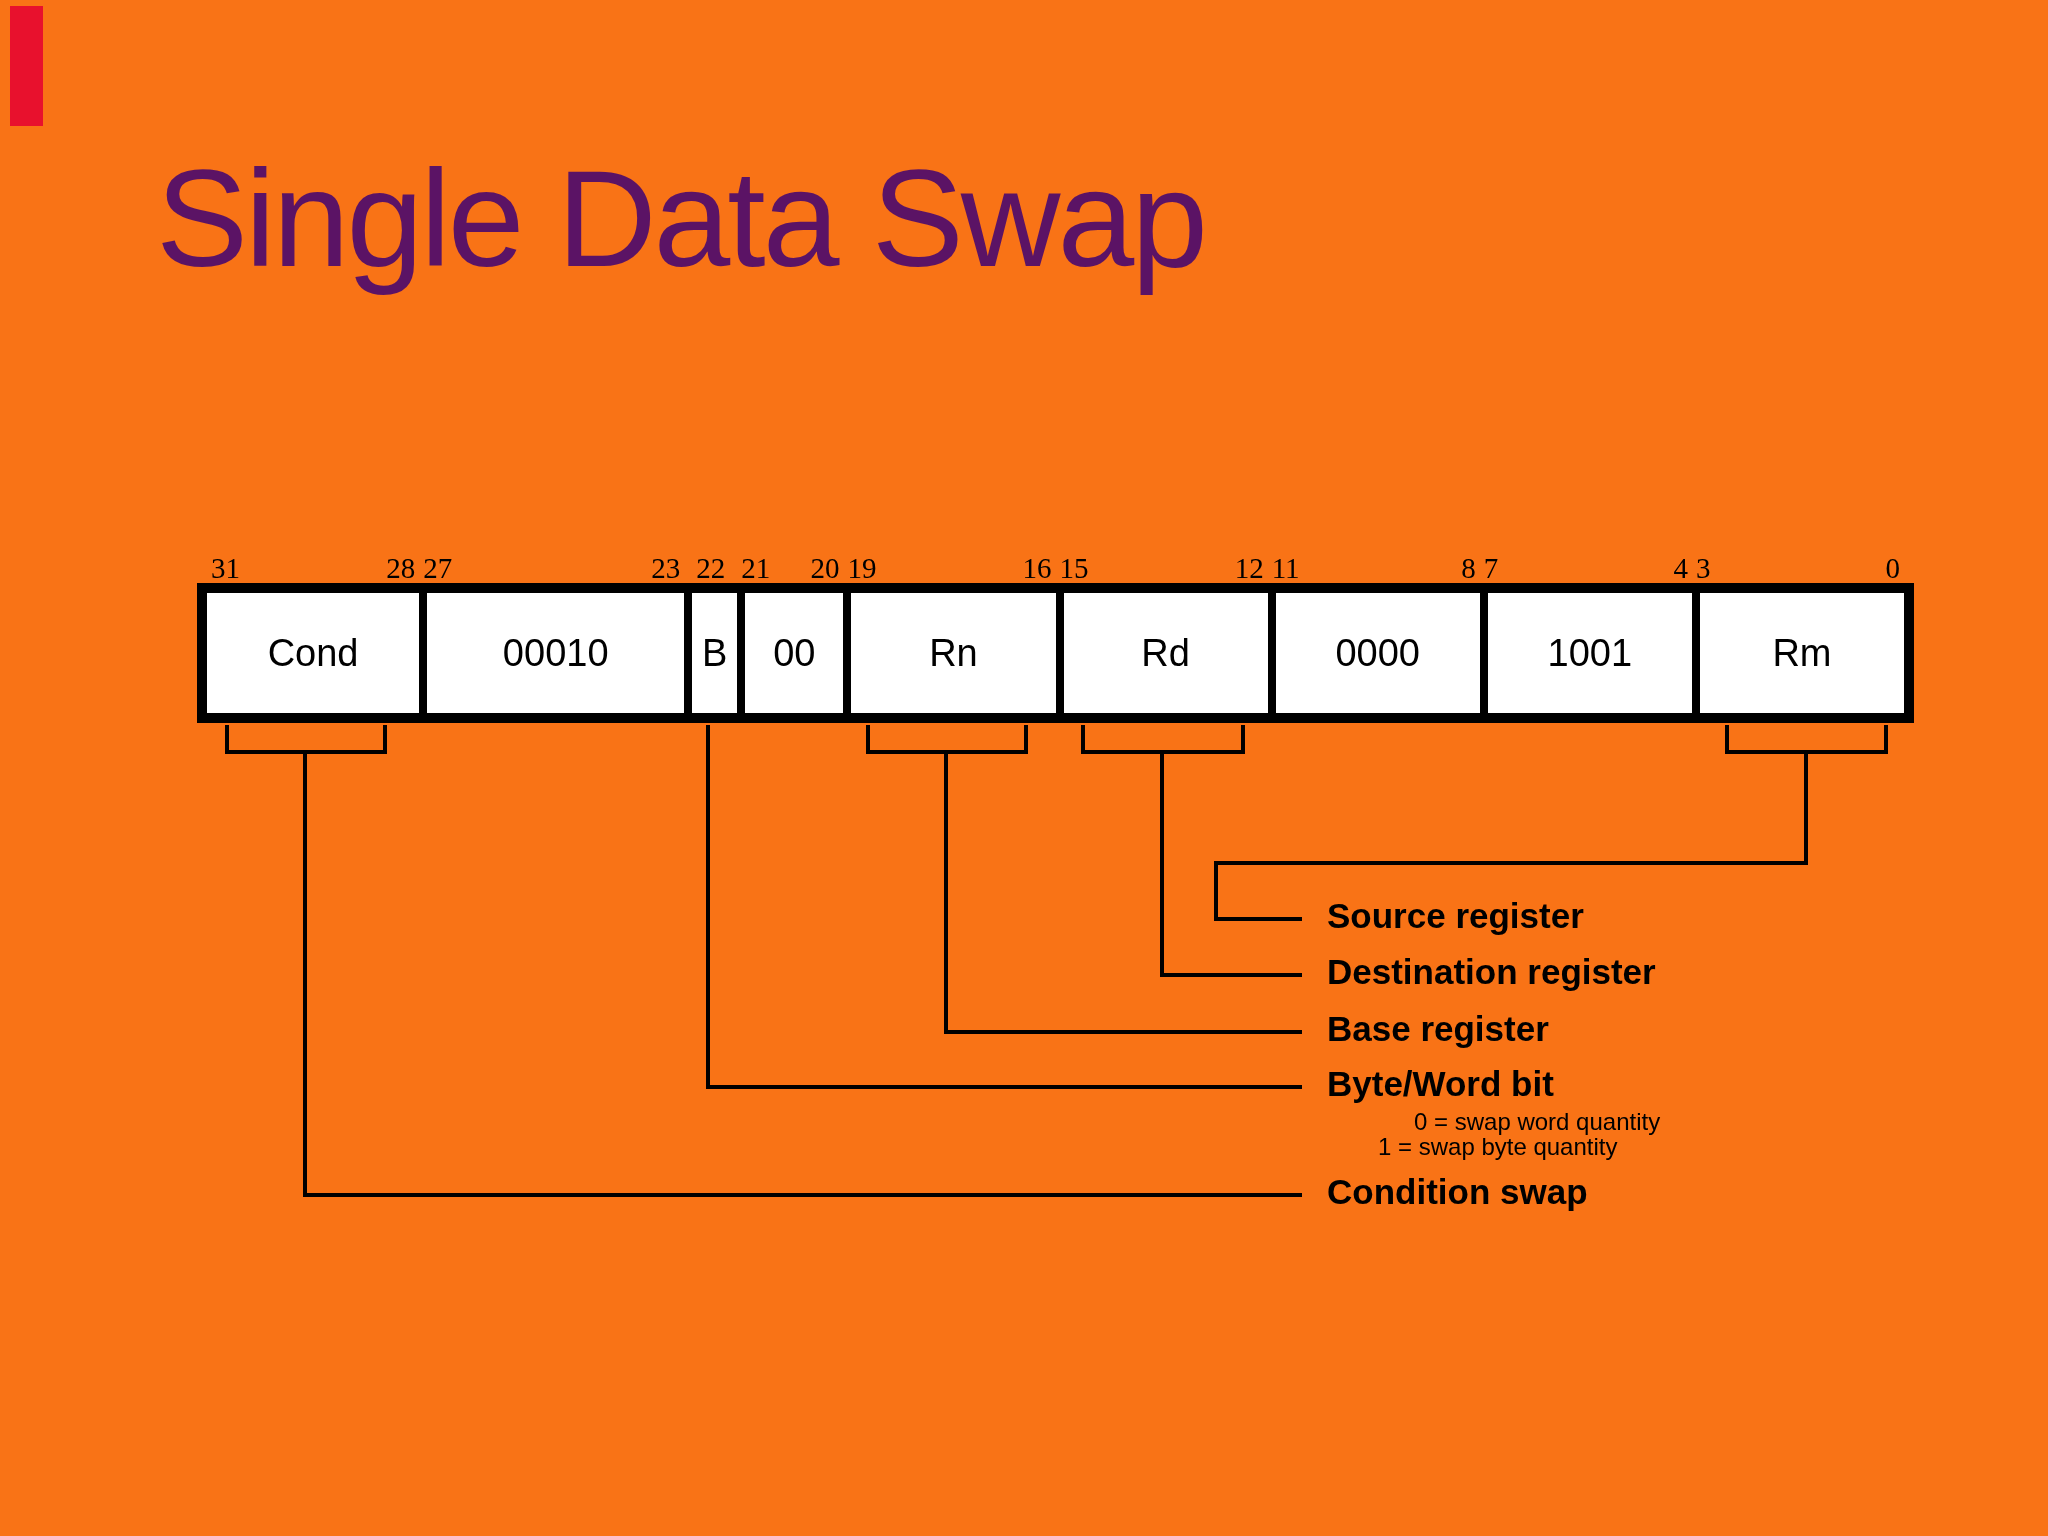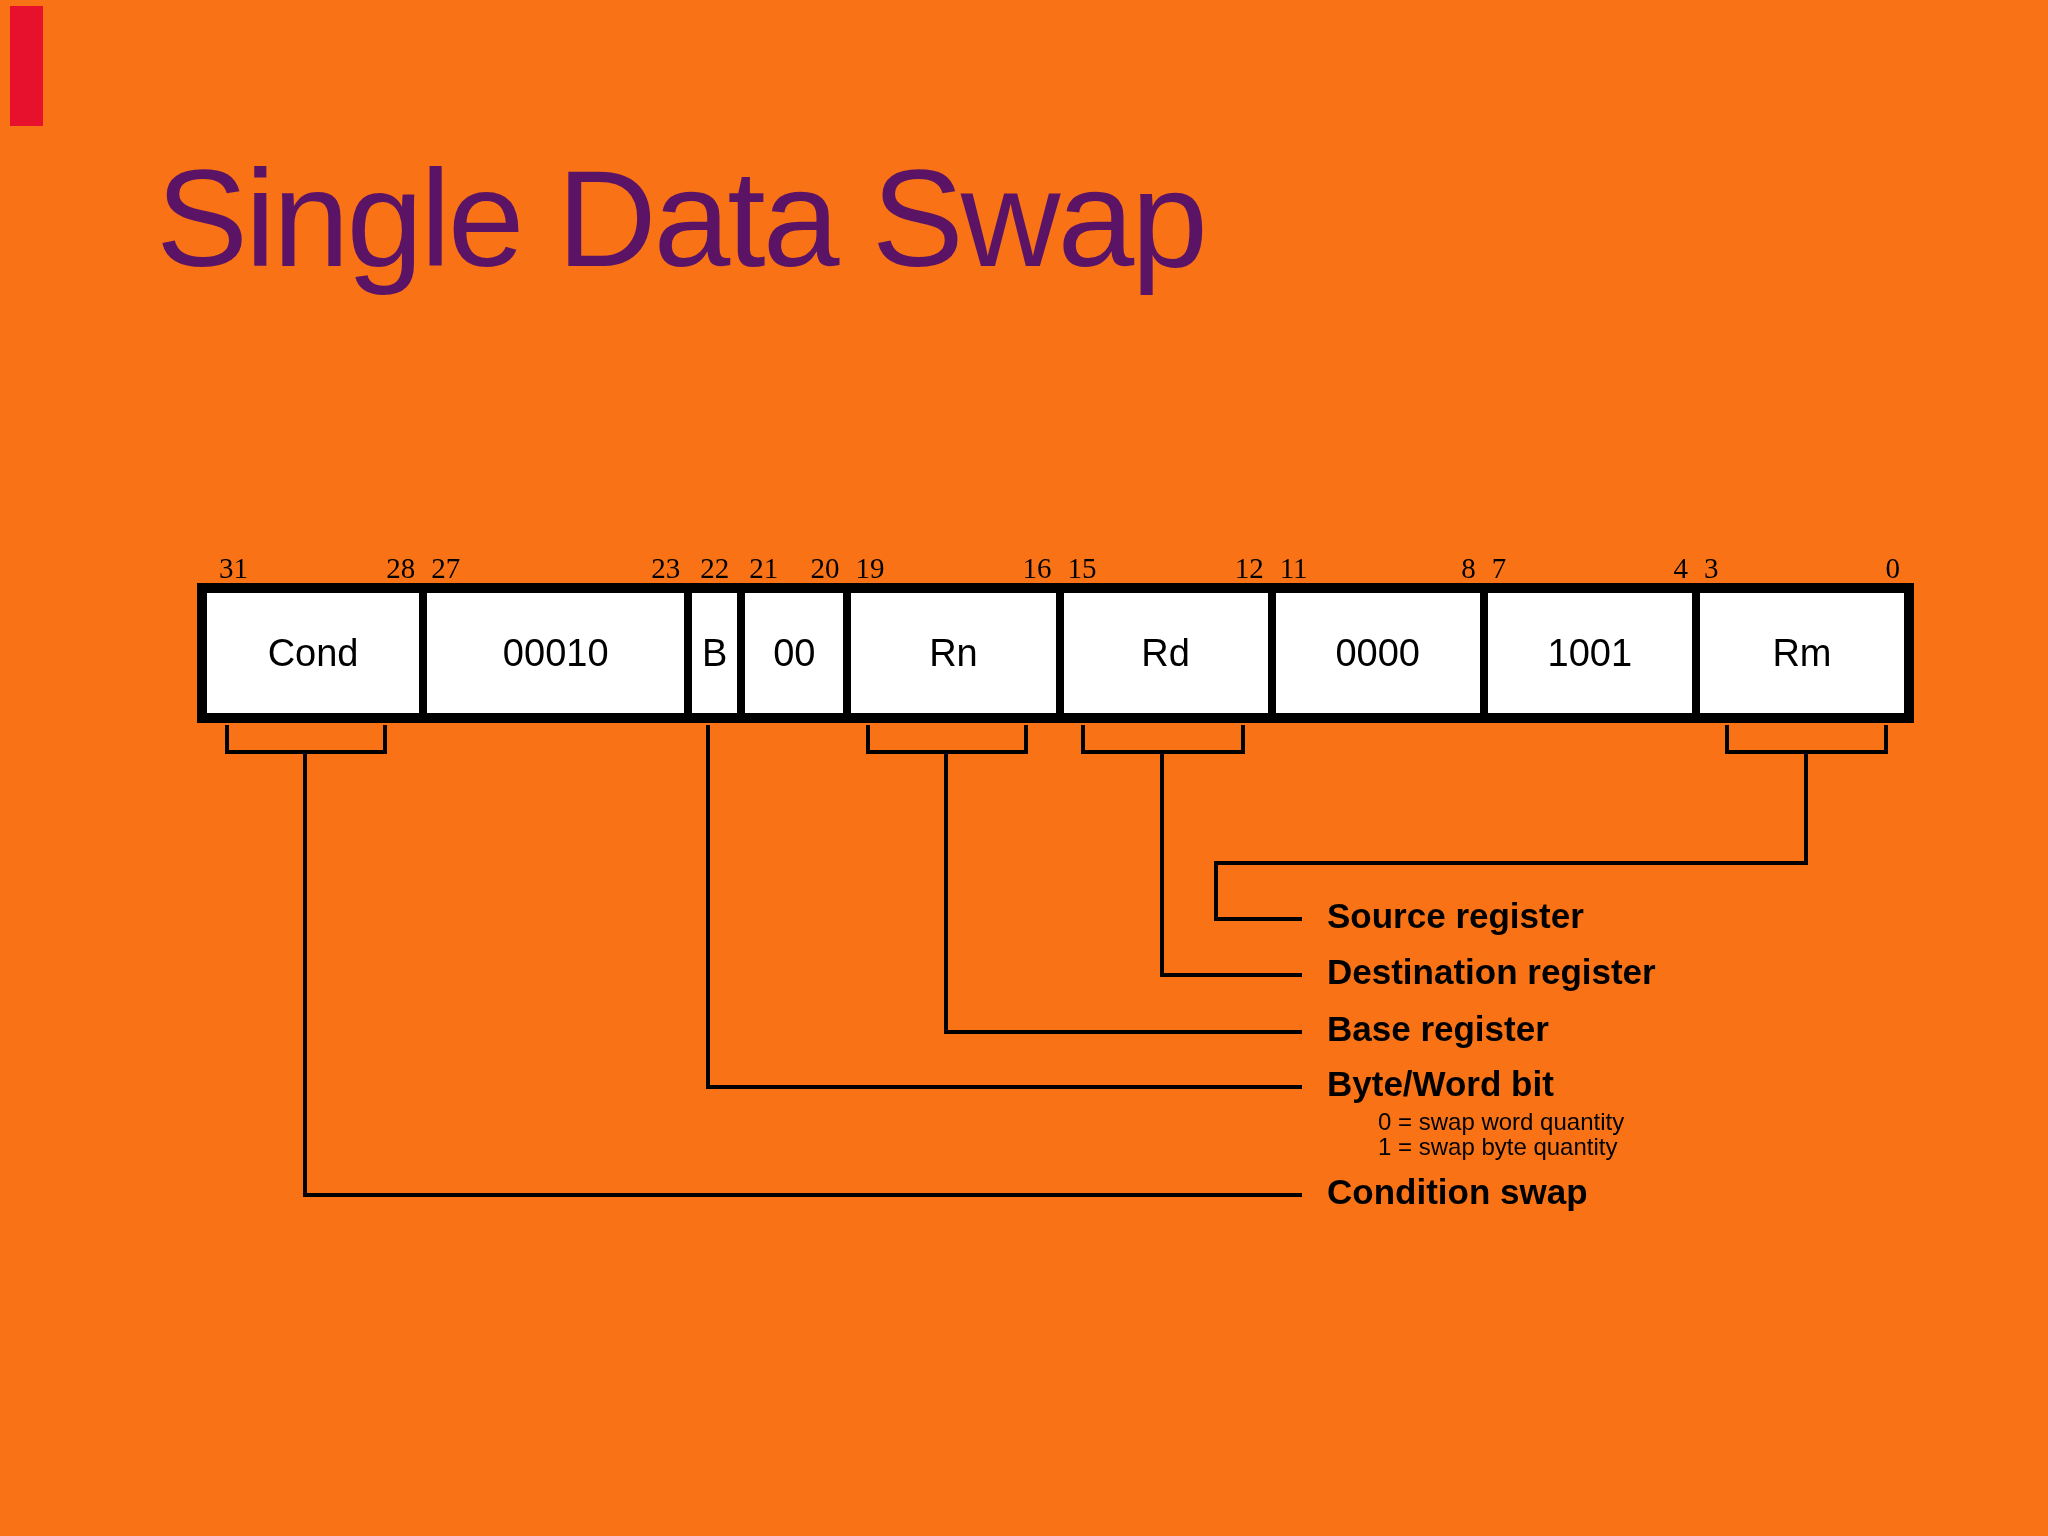--- a/index.html
+++ b/index.html
@@ -12,21 +12,21 @@
   
   .title{position:absolute;left:156px;top:146px;margin:0;font-size:138px;font-weight:400;
          letter-spacing:-3px;line-height:1.05;white-space:nowrap;}
 
   
   .bitgrid{position:absolute;left:197px;top:549px;width:1717px;}
   .numrow{display:grid;grid-template-columns:4fr 5fr 1fr 2fr 4fr 4fr 4fr 4fr 4fr;
           padding:0 10px;height:34px;box-sizing:border-box;}
   .ncell{display:flex;justify-content:space-between;align-items:flex-end;
          font-family:"Liberation Serif",serif;font-size:29px;color:#000;
-         padding:0 4px;line-height:1;margin-left:8px;}
+         padding:0 4px;line-height:1;}
   .ncell.center{justify-content:center;}
   .boxrow{display:grid;grid-template-columns:4fr 5fr 1fr 2fr 4fr 4fr 4fr 4fr 4fr;
           border:10px solid #000;height:140px;box-sizing:border-box;background:#fff;}
   .fcell{display:flex;align-items:center;justify-content:center;
          font-size:38px;color:#000;background:#fff;}
   .fcell + .fcell{border-left:8px solid #000;}
 
   
   .bracket{position:absolute;height:29px;box-sizing:border-box;
            border-left:4px solid #000;border-right:4px solid #000;border-bottom:4px solid #000;}
@@ -121,17 +121,17 @@
 
   <div class="vline" style="left:1804px;top:750px;height:115px;"></div>
   <div class="hline" style="left:1214px;top:861px;width:594px;"></div>
   <div class="vline" style="left:1214px;top:861px;height:60px;"></div>
   <div class="hline" style="left:1214px;top:917px;width:88px;"></div>
 
   <div class="lbl" style="top:897px;">Source register</div>
   <div class="lbl" style="top:953px;text-align:right;">Destination register</div>
   <div class="lbl" style="top:1010px;">Base register</div>
   <div class="lbl" style="top:1065px;">Byte/Word bit</div>
-  <div class="note" style="top:1109px;">0 = swap word quantity</div>
+  <div class="note" style="top:1109px;margin-left:36px;">0 = swap word quantity</div>
   <div class="note" style="top:1134px;">1 = swap byte quantity</div>
   <div class="lbl" style="top:1173px;">Condition swap</div>
 
 </div>
 
 </body></html>

